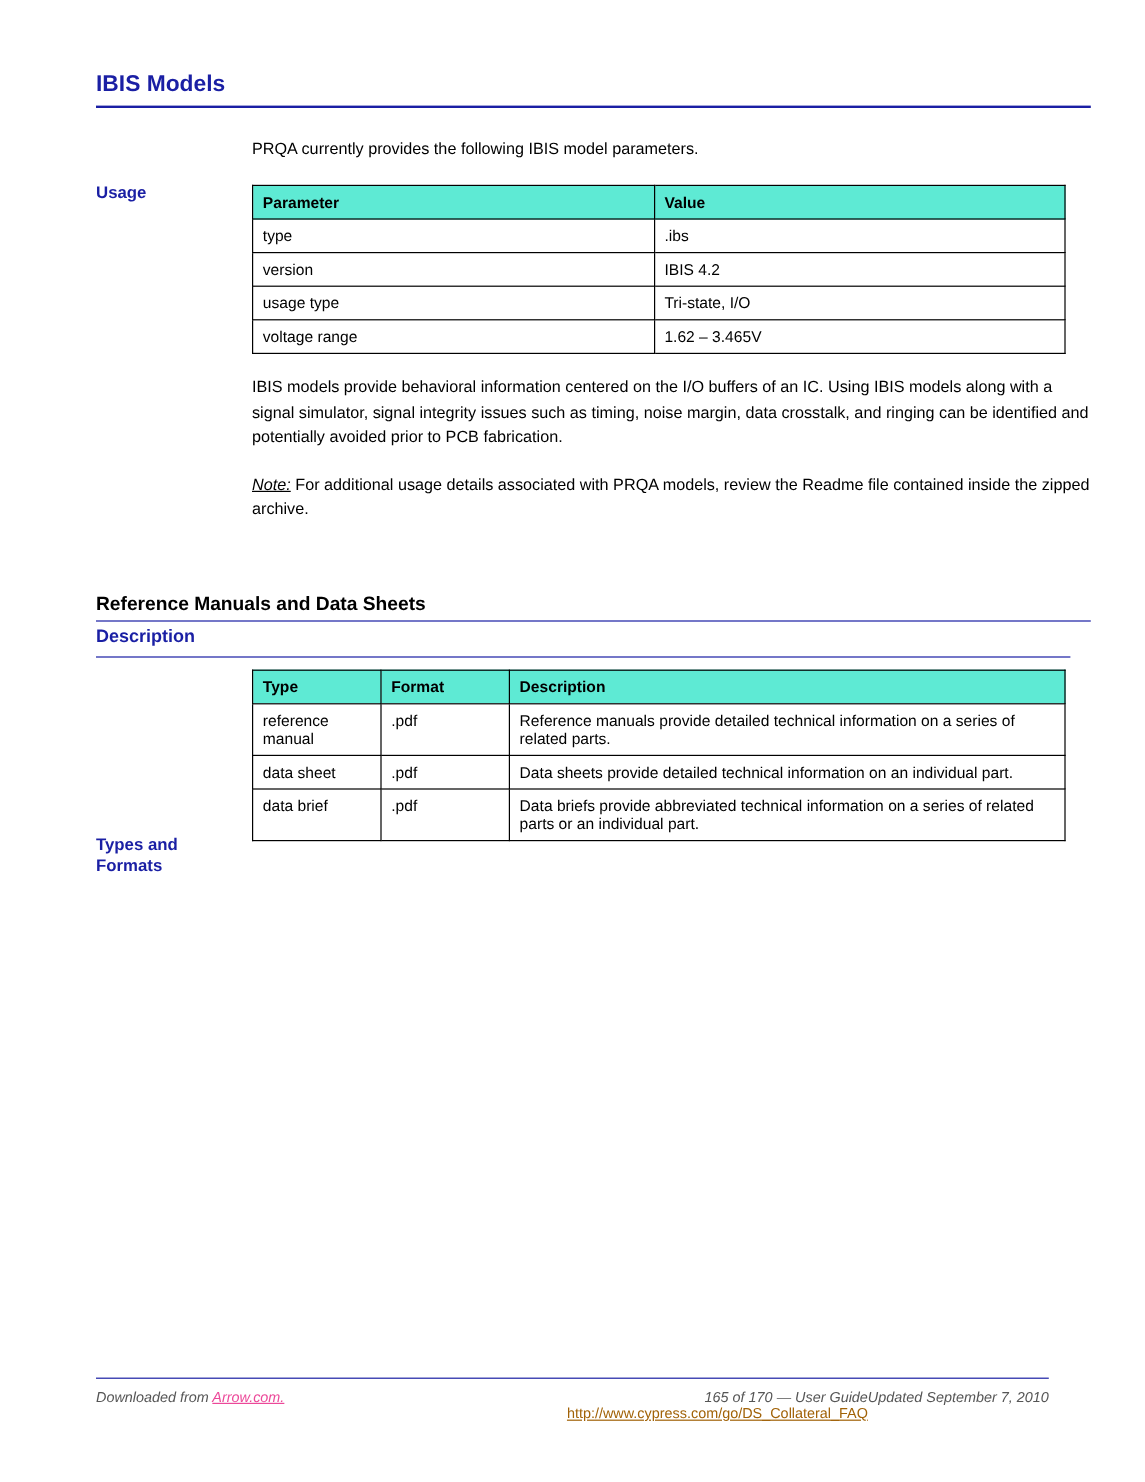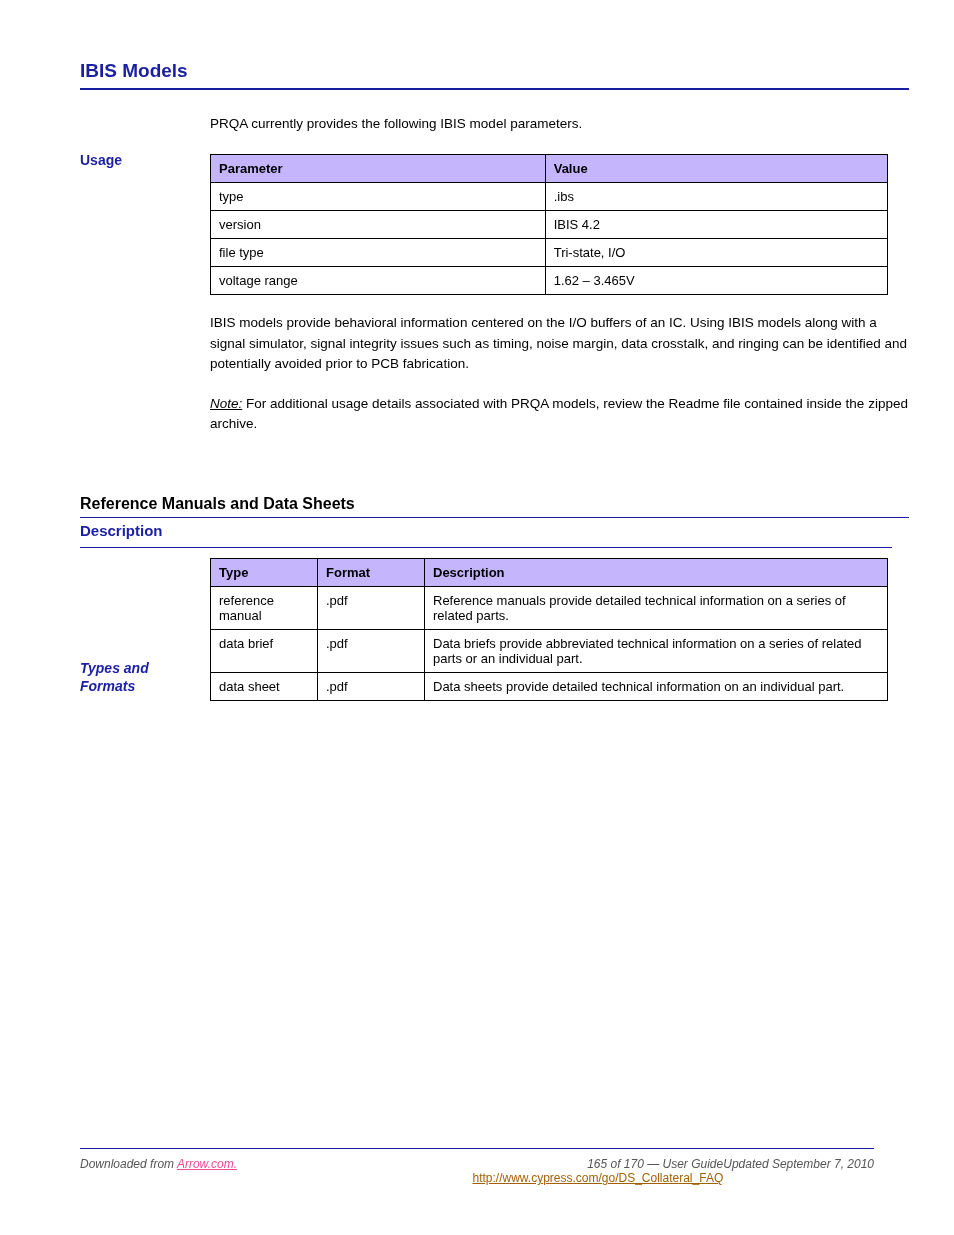--- a/index.html
+++ b/index.html
@@ -62,21 +62,21 @@
     margin-left: 0;
   }
   table.data th,
   table.data td {
     border: 1px solid #000;
     padding: 6px 8px;
     text-align: left;
     vertical-align: top;
   }
   table.data th {
-    background: #c4b5fd;
+    background: #5eead4;
     font-weight: bold;
   }
   .section-heading {
     font-size: 16px;
     font-weight: bold;
     margin: 60px 0 4px 0;
   }
   .section-sub {
     font-size: 15px;
     font-weight: bold;
@@ -133,21 +133,21 @@
       <tbody>
         <tr>
           <td>type</td>
           <td>.ibs</td>
         </tr>
         <tr>
           <td>version</td>
           <td>IBIS 4.2</td>
         </tr>
         <tr>
-          <td>file type</td>
+          <td>usage type</td>
           <td>Tri-state, I/O</td>
         </tr>
         <tr>
           <td>voltage range</td>
           <td>1.62 – 3.465V</td>
         </tr>
       </tbody>
     </table>
 
     <p class="body-text">IBIS models provide behavioral information centered on the I/O buffers of an IC. Using IBIS models along with a signal simulator, signal integrity issues such as timing, noise margin, data crosstalk, and ringing can be identified and potentially avoided prior to PCB fabrication.</p>
@@ -156,47 +156,47 @@
       <span style="font-style:italic; text-decoration:underline;">Note:</span><span> For additional usage details associated with PRQA models, review the Readme file contained inside the zipped archive.</span>
     </p>
 
   </div>
 
   <div class="section-heading">Reference Manuals and Data Sheets</div>
   <hr class="sec-rule">
   <div class="section-sub">Description</div>
   <hr class="sec-rule2">
 
-  <div class="side-heading" style="top:660px;font-style:italic;">Types and Formats</div>
+  <div class="side-heading" style="top:695px;">Types and Formats</div>
 
   <div class="content" style="margin-top:-8px;">
 
     <table class="data">
       <thead>
         <tr>
           <th style="width:90px">Type</th>
           <th style="width:90px">Format</th>
           <th>Description</th>
         </tr>
       </thead>
       <tbody>
         <tr>
           <td>reference manual</td>
           <td>.pdf</td>
           <td>Reference manuals provide detailed technical information on a series of related parts.</td>
         </tr>
         <tr>
+          <td>data sheet</td>
+          <td>.pdf</td>
+          <td>Data sheets provide detailed technical information on an individual part.</td>
+        </tr>
+        <tr>
           <td>data brief</td>
           <td>.pdf</td>
           <td>Data briefs provide abbreviated technical information on a series of related parts or an individual part.</td>
-        </tr>
-        <tr>
-          <td>data sheet</td>
-          <td>.pdf</td>
-          <td>Data sheets provide detailed technical information on an individual part.</td>
         </tr>
       </tbody>
     </table>
 
   </div>
 
 </div>
 
 <div class="footer">
   <hr class="footer-rule">

